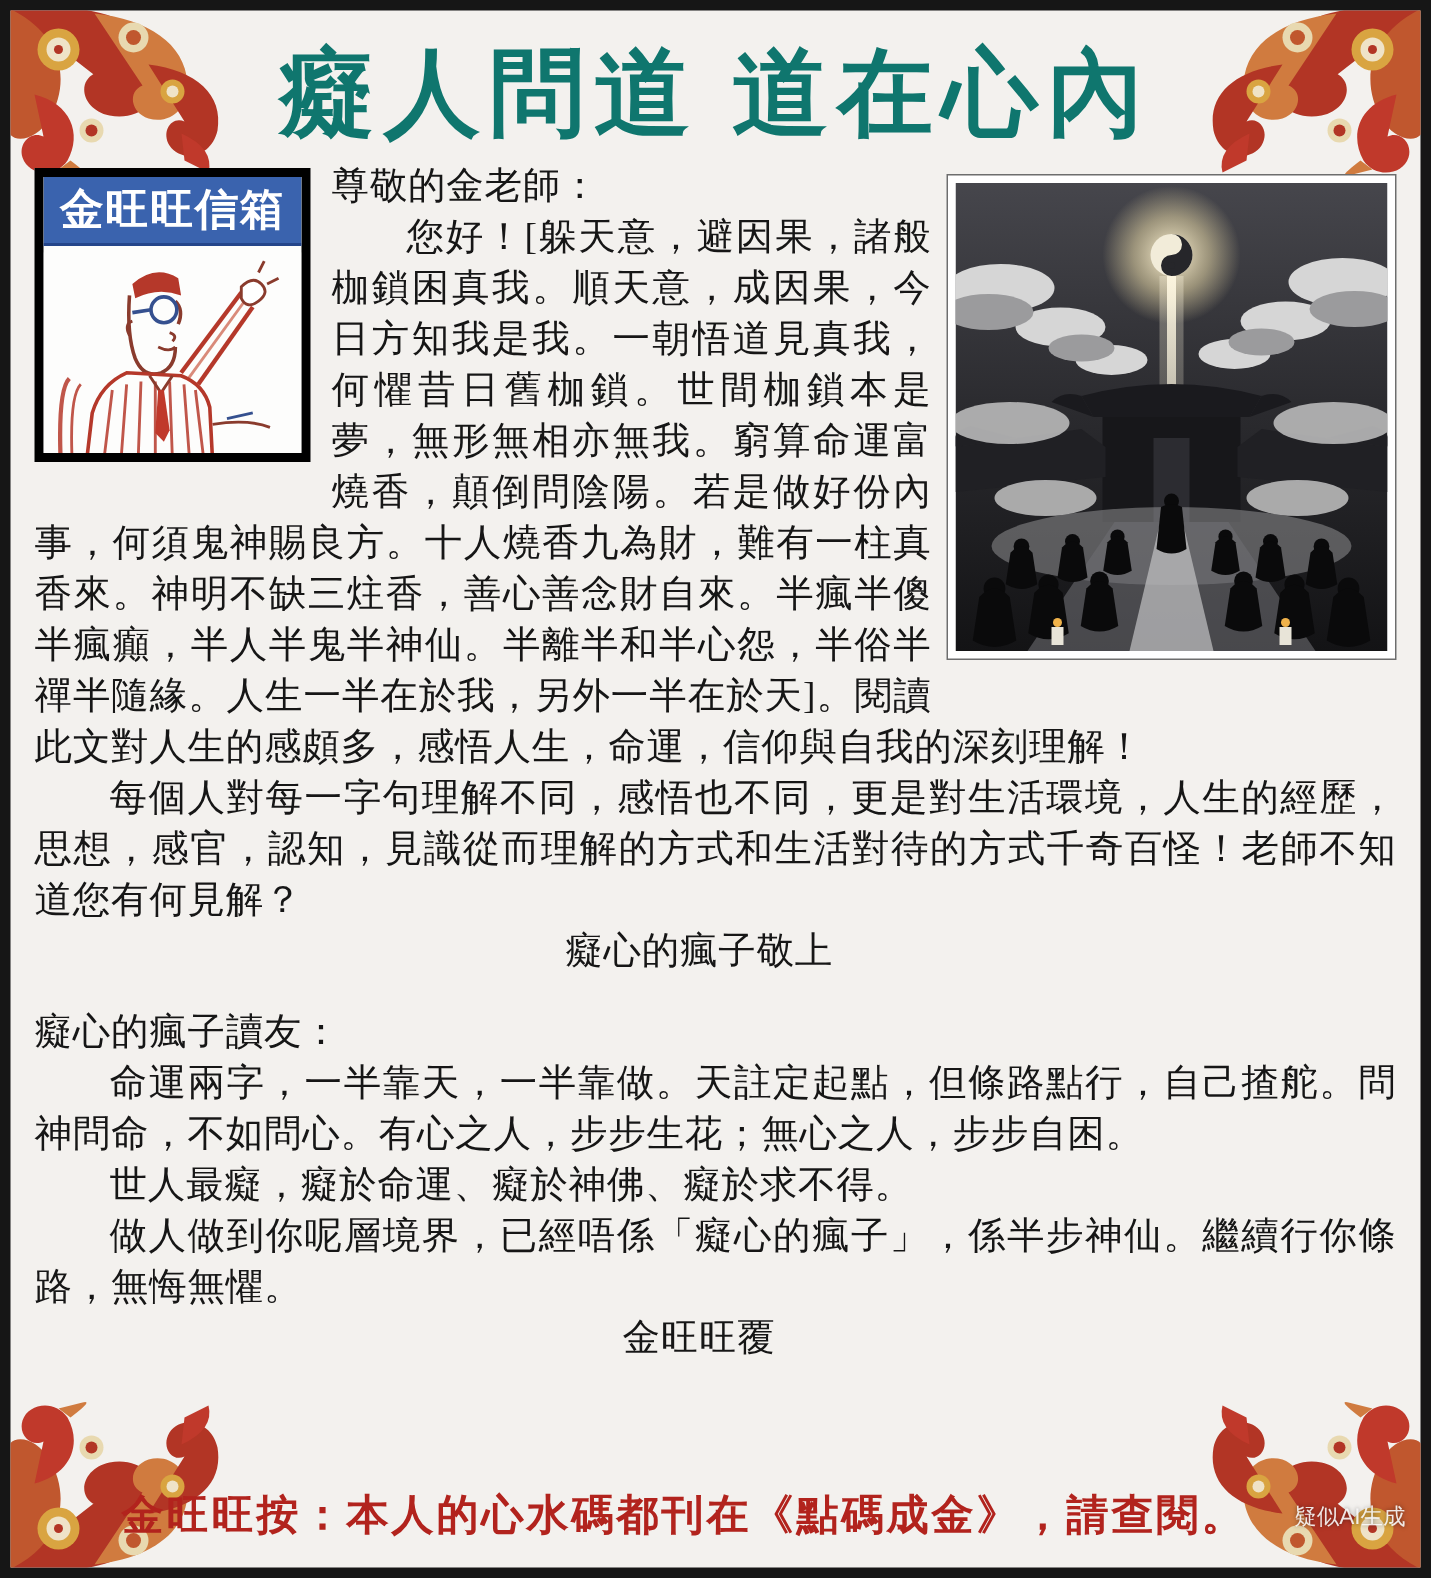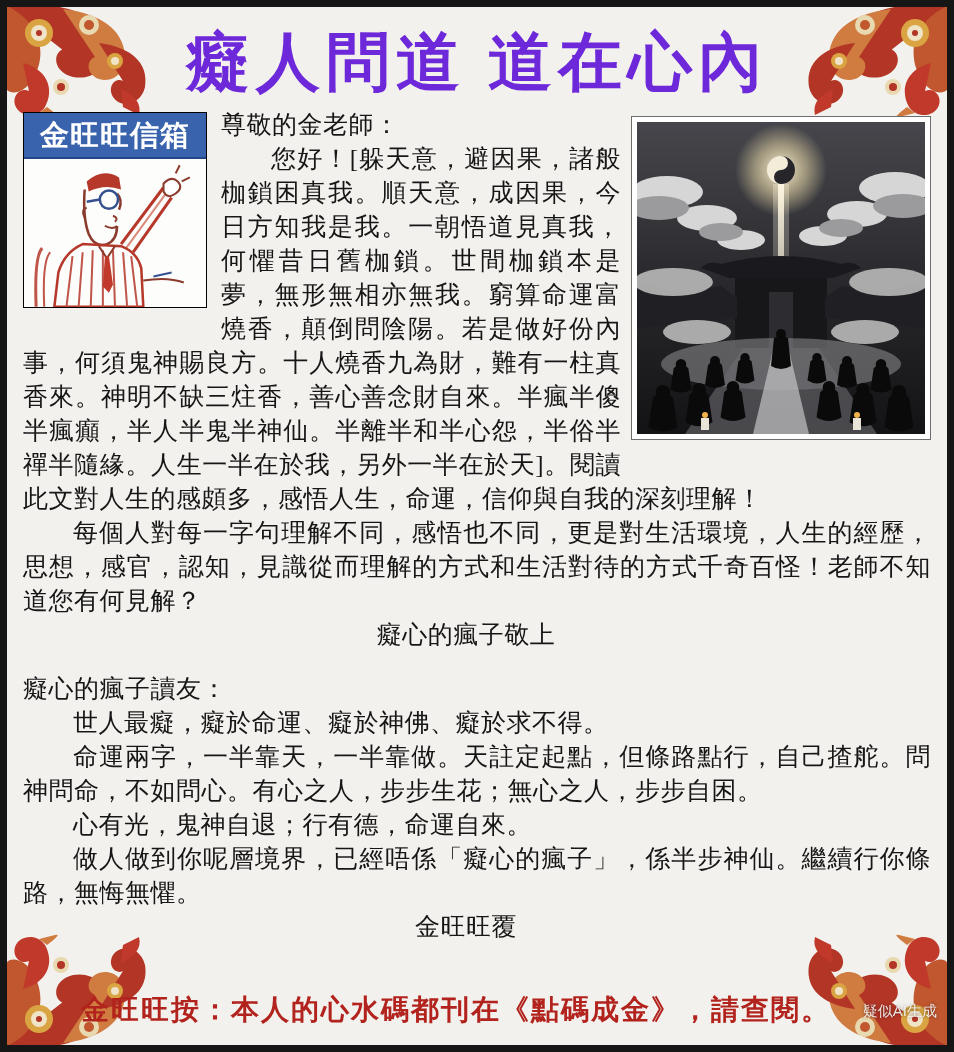--- a/index.html
+++ b/index.html
@@ -17,21 +17,21 @@
   .orn svg{width:100%;height:100%;}
   .orn.tl{top:-4px;left:-4px;}
   .orn.tr{top:-4px;right:-4px;transform:scaleX(-1);}
   .orn.bl{bottom:-4px;left:-4px;transform:scaleY(-1);}
   .orn.br{bottom:-4px;right:-4px;transform:scale(-1,-1);}
   
   .title{
     text-align:center;
     font-size:64px;
     font-weight:bold;
-    color:#6d28d9;
+    color:#0f766e;
     letter-spacing:6px;
     padding-top:14px;
     line-height:1.3;
     font-family:"Liberation Serif",serif;
   }
   
   .content{
     position:relative;
     padding:4px 16px 0 16px;
     font-size:25px;
@@ -42,21 +42,21 @@
   }
   .content p{margin:0;}
   .indent{text-indent:2em;}
   .right{text-align:center;padding-right:22px;}
   
   .logo-card{
     float:left;
     width:184px;height:196px;
     margin:4px 14px 6px 0;
     background:#fdfdfc;
-    border:1px solid #000000;
+    border:6px solid #000000;
     box-sizing:border-box;
     overflow:hidden;
   }
   .logo-banner{
     background:#3a63ae;
     border-bottom:2px solid #24458a;
     color:#ffffff;
     font-weight:bold;
     font-size:29px;
     text-align:center;
@@ -299,23 +299,22 @@
       </svg>
     </div>
 
     <p>尊敬的金老師：</p>
     <p class="indent">您好！[躲天意，避因果，諸般枷鎖困真我。順天意，成因果，今日方知我是我。一朝悟道見真我，何懼昔日舊枷鎖。世間枷鎖本是夢，無形無相亦無我。窮算命運富燒香，顛倒問陰陽。若是做好份內事，何須鬼神賜良方。十人燒香九為財，難有一柱真香來。神明不缺三炷香，善心善念財自來。半瘋半傻半瘋癲，半人半鬼半神仙。半離半和半心怨，半俗半禪半隨緣。人生一半在於我，另外一半在於天]。閱讀此文對人生的感頗多，感悟人生，命運，信仰與自我的深刻理解！</p>
     <p class="indent">每個人對每一字句理解不同，感悟也不同，更是對生活環境，人生的經歷，思想，感官，認知，見識從而理解的方式和生活對待的方式千奇百怪！老師不知道您有何見解？</p>
     <p class="right">癡心的瘋子敬上</p>
 
     <div class="reply">
       <p>癡心的瘋子讀友：</p>
+      <p class="indent">命運兩字，一半靠天，一半靠做。天註定起點，但條路點行，自己揸舵。問神問命，不如問心。有心之人，步步生花；無心之人，步步自困。</p>
       <p class="indent">世人最癡，癡於命運、癡於神佛、癡於求不得。</p>
-      <p class="indent">命運兩字，一半靠天，一半靠做。天註定起點，但條路點行，自己揸舵。問神問命，不如問心。有心之人，步步生花；無心之人，步步自困。</p>
-      <p class="indent">心有光，鬼神自退；行有德，命運自來。</p>
       <p class="indent">做人做到你呢層境界，已經唔係「癡心的瘋子」，係半步神仙。繼續行你條路，無悔無懼。</p>
       <p class="right">金旺旺覆</p>
     </div>
   </div>
 
   <div class="footer-note">金旺旺按：本人的心水碼都刊在《點碼成金》，請查閱。</div>
 
   <div class="wm-ai">疑似AI生成</div>
 
 </div>

